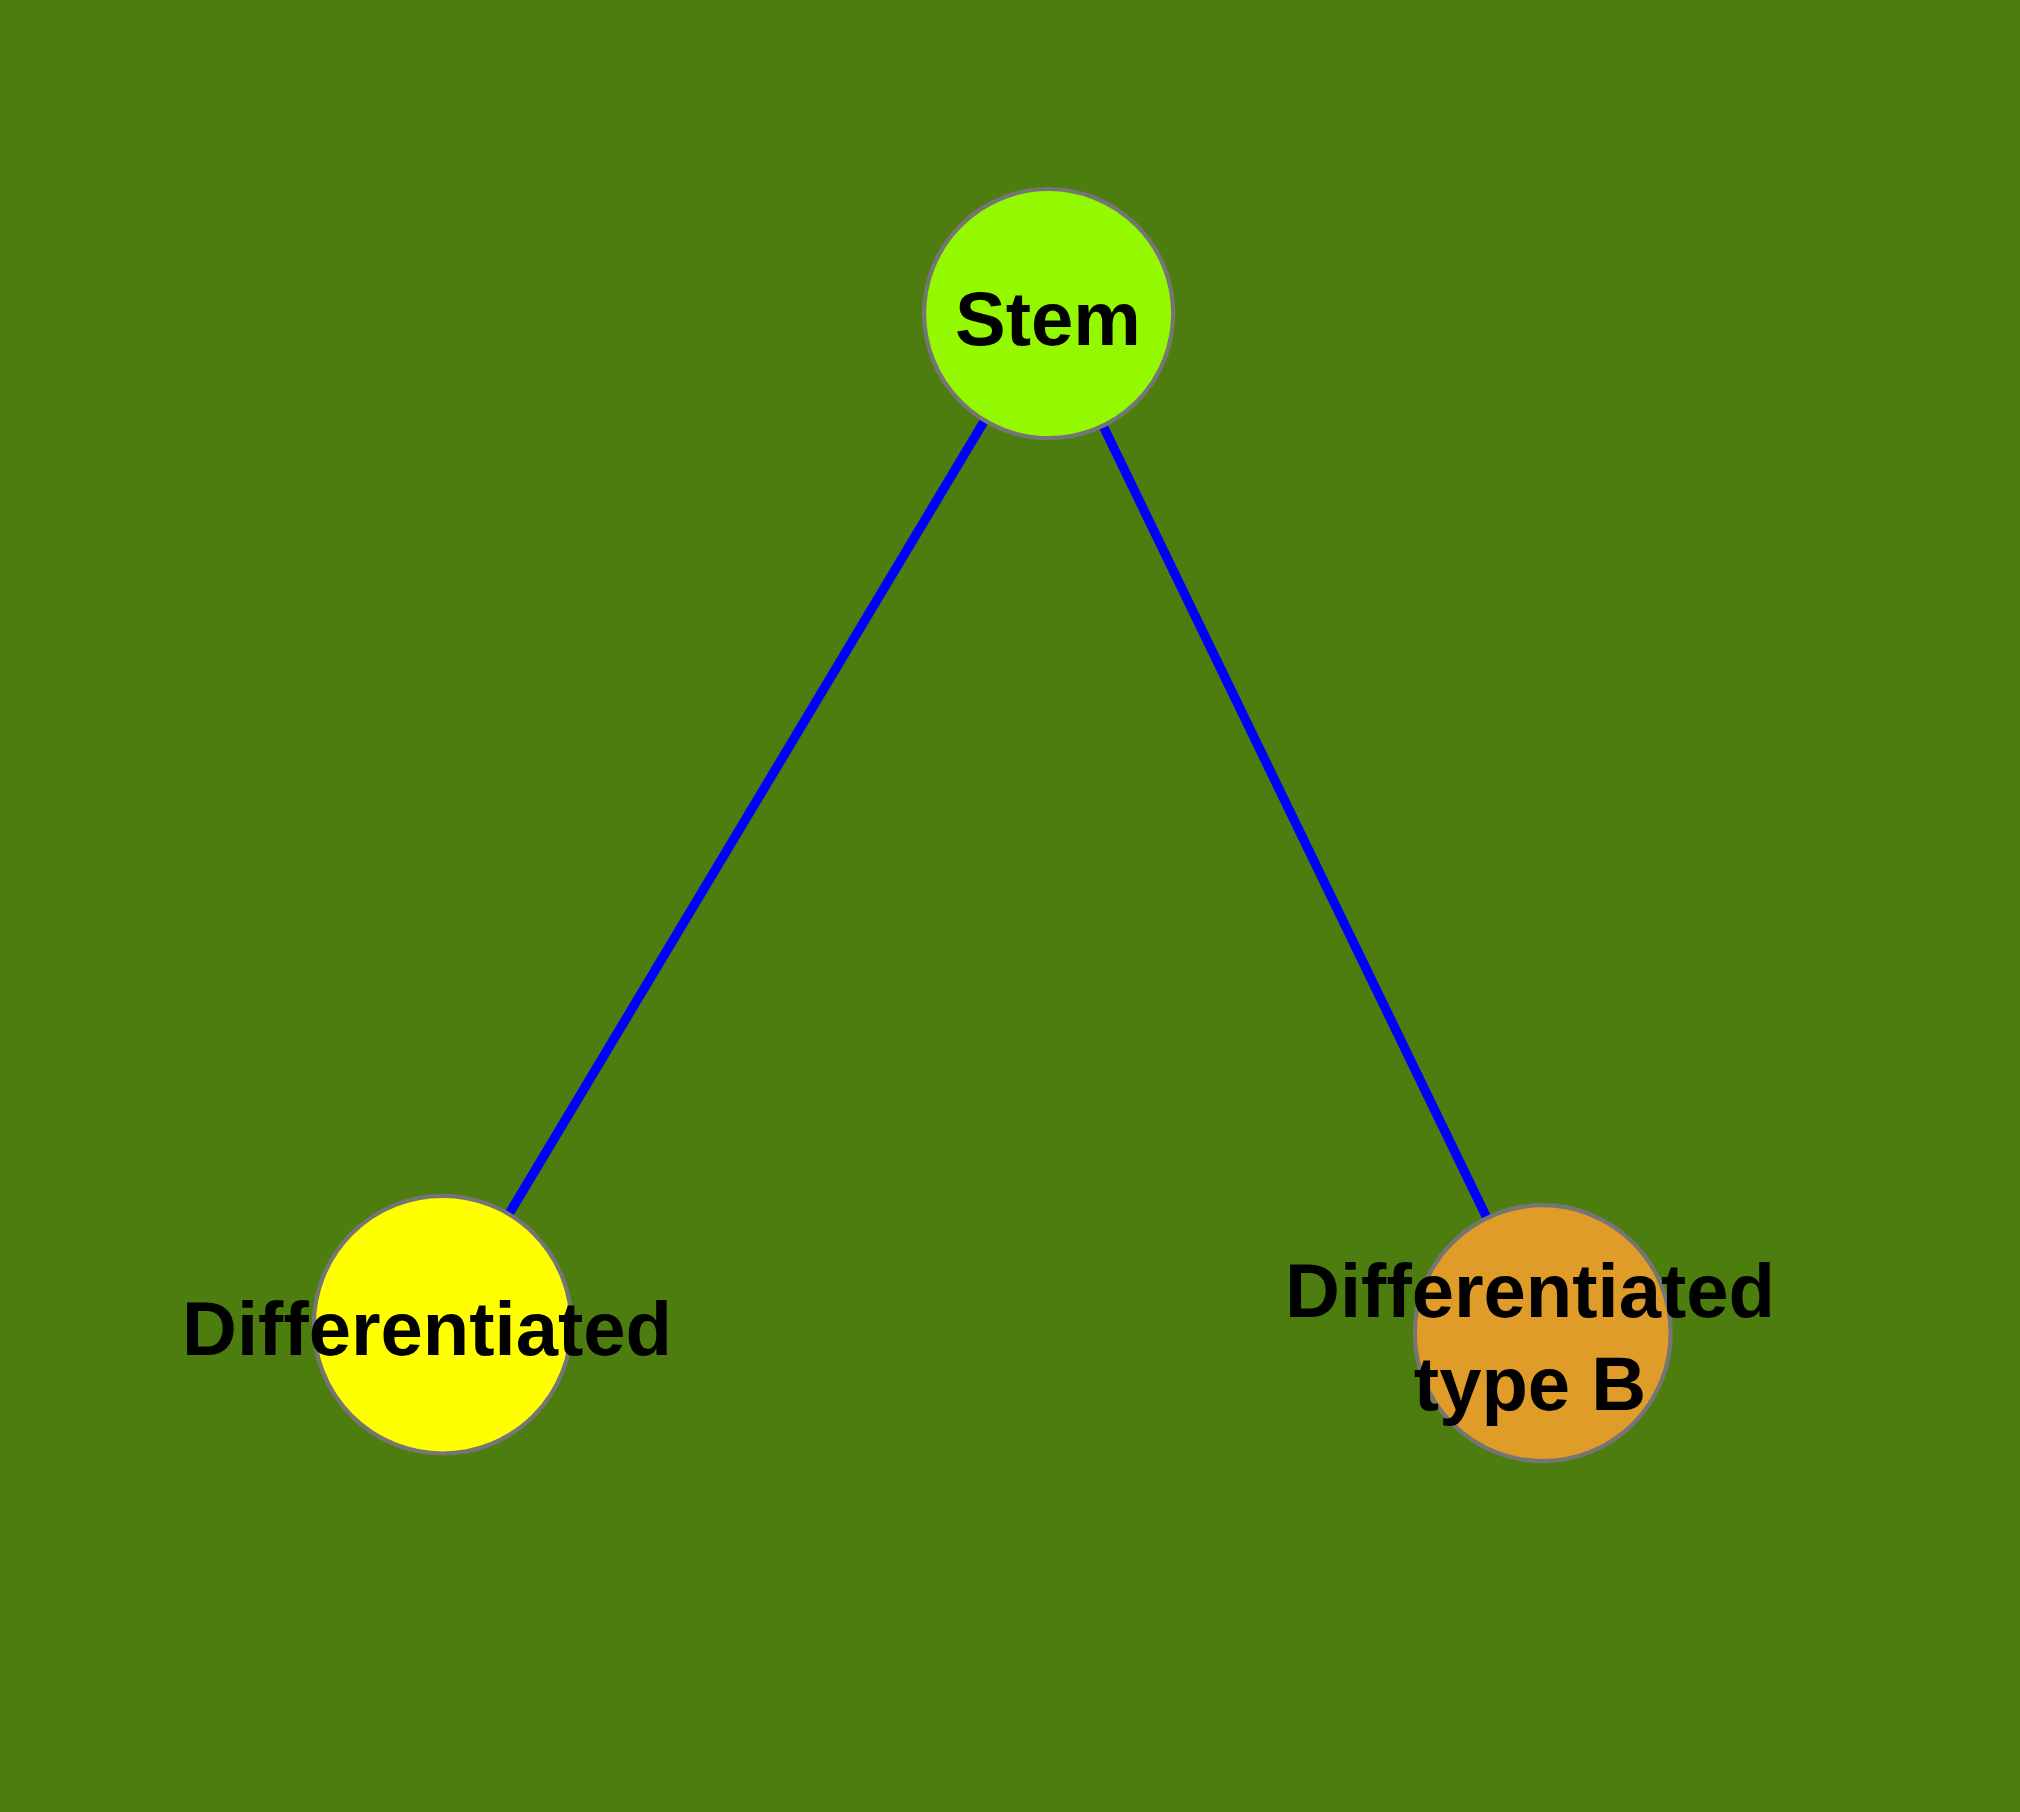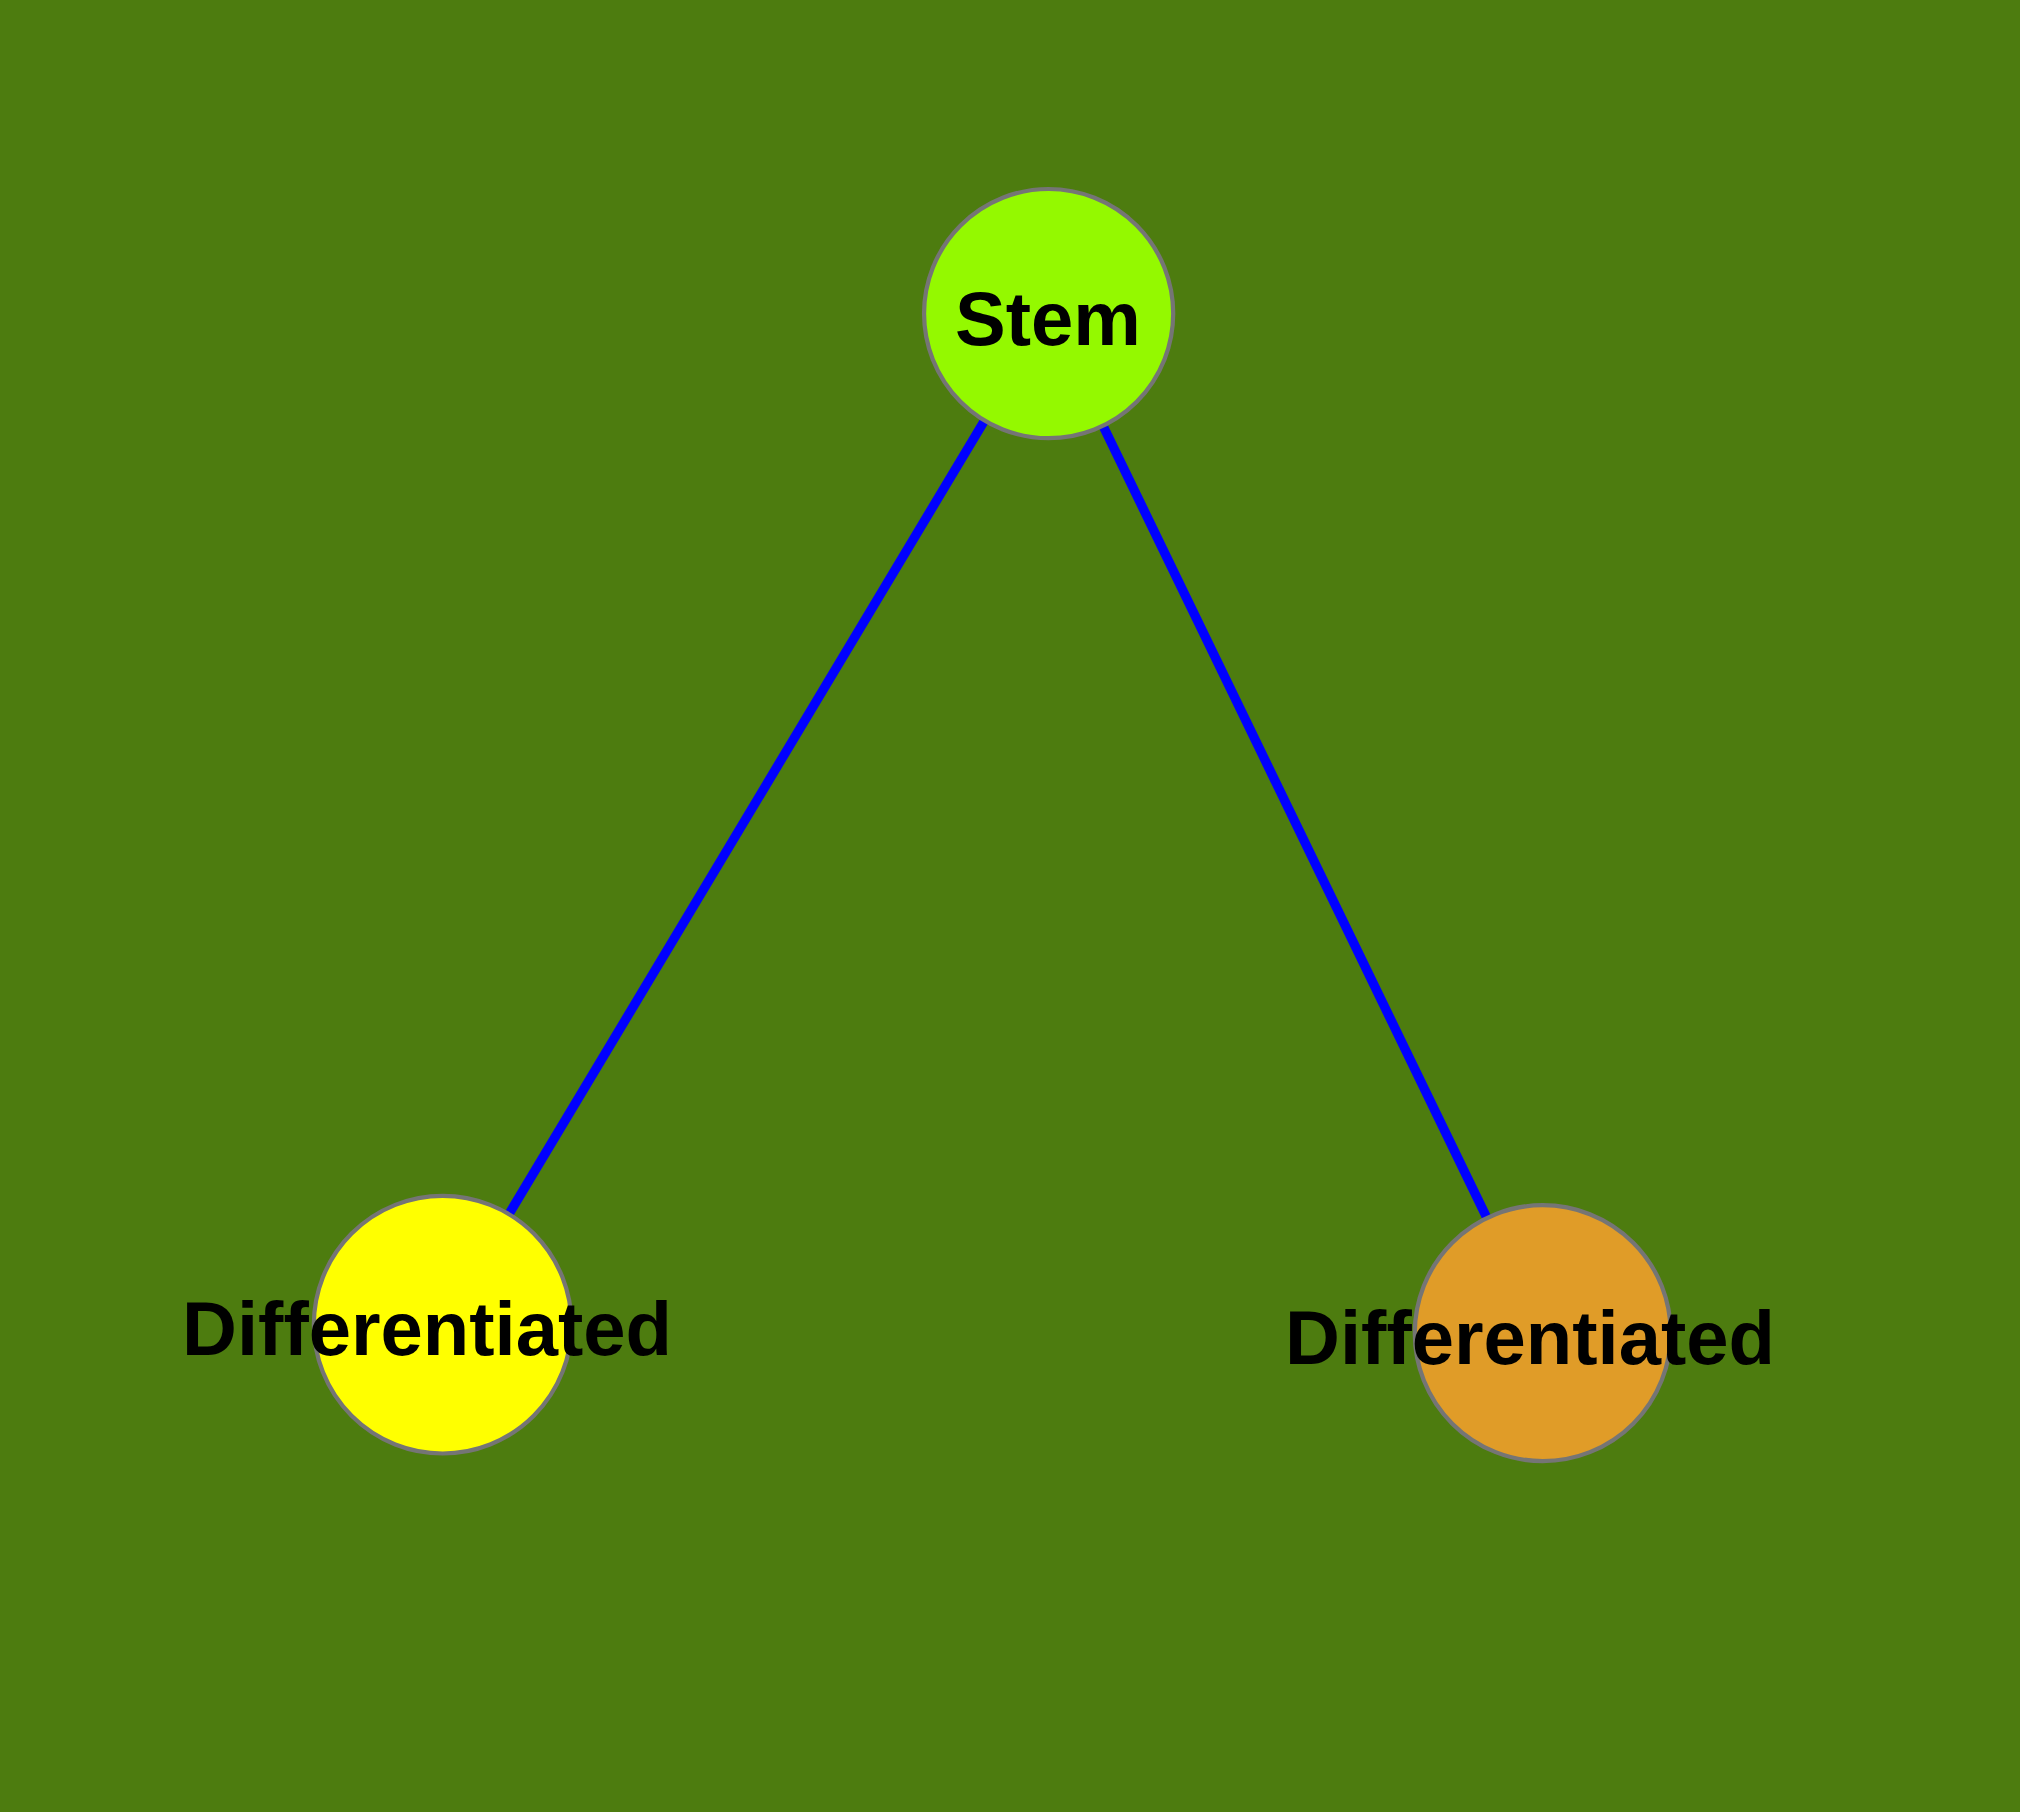--- a/index.html
+++ b/index.html
@@ -48,16 +48,17 @@
     </svg>
   <div id="labels" style="font-size: 76px; line-height: 93px; color: rgb(0, 0, 0);">
       <div class="node-label" style="left: 1048px; top: 318px;">
         <div>Stem</div>
       </div>
       <div class="node-label" style="left: 427px; top: 1328px;">
         <div>Differentiated</div>
       </div>
       <div class="node-label" style="left: 1530px; top: 1337px;">
         <div>Differentiated</div>
+        <div>type B</div>
       </div>
     </div>
 </div>
 
 
 </body></html>

